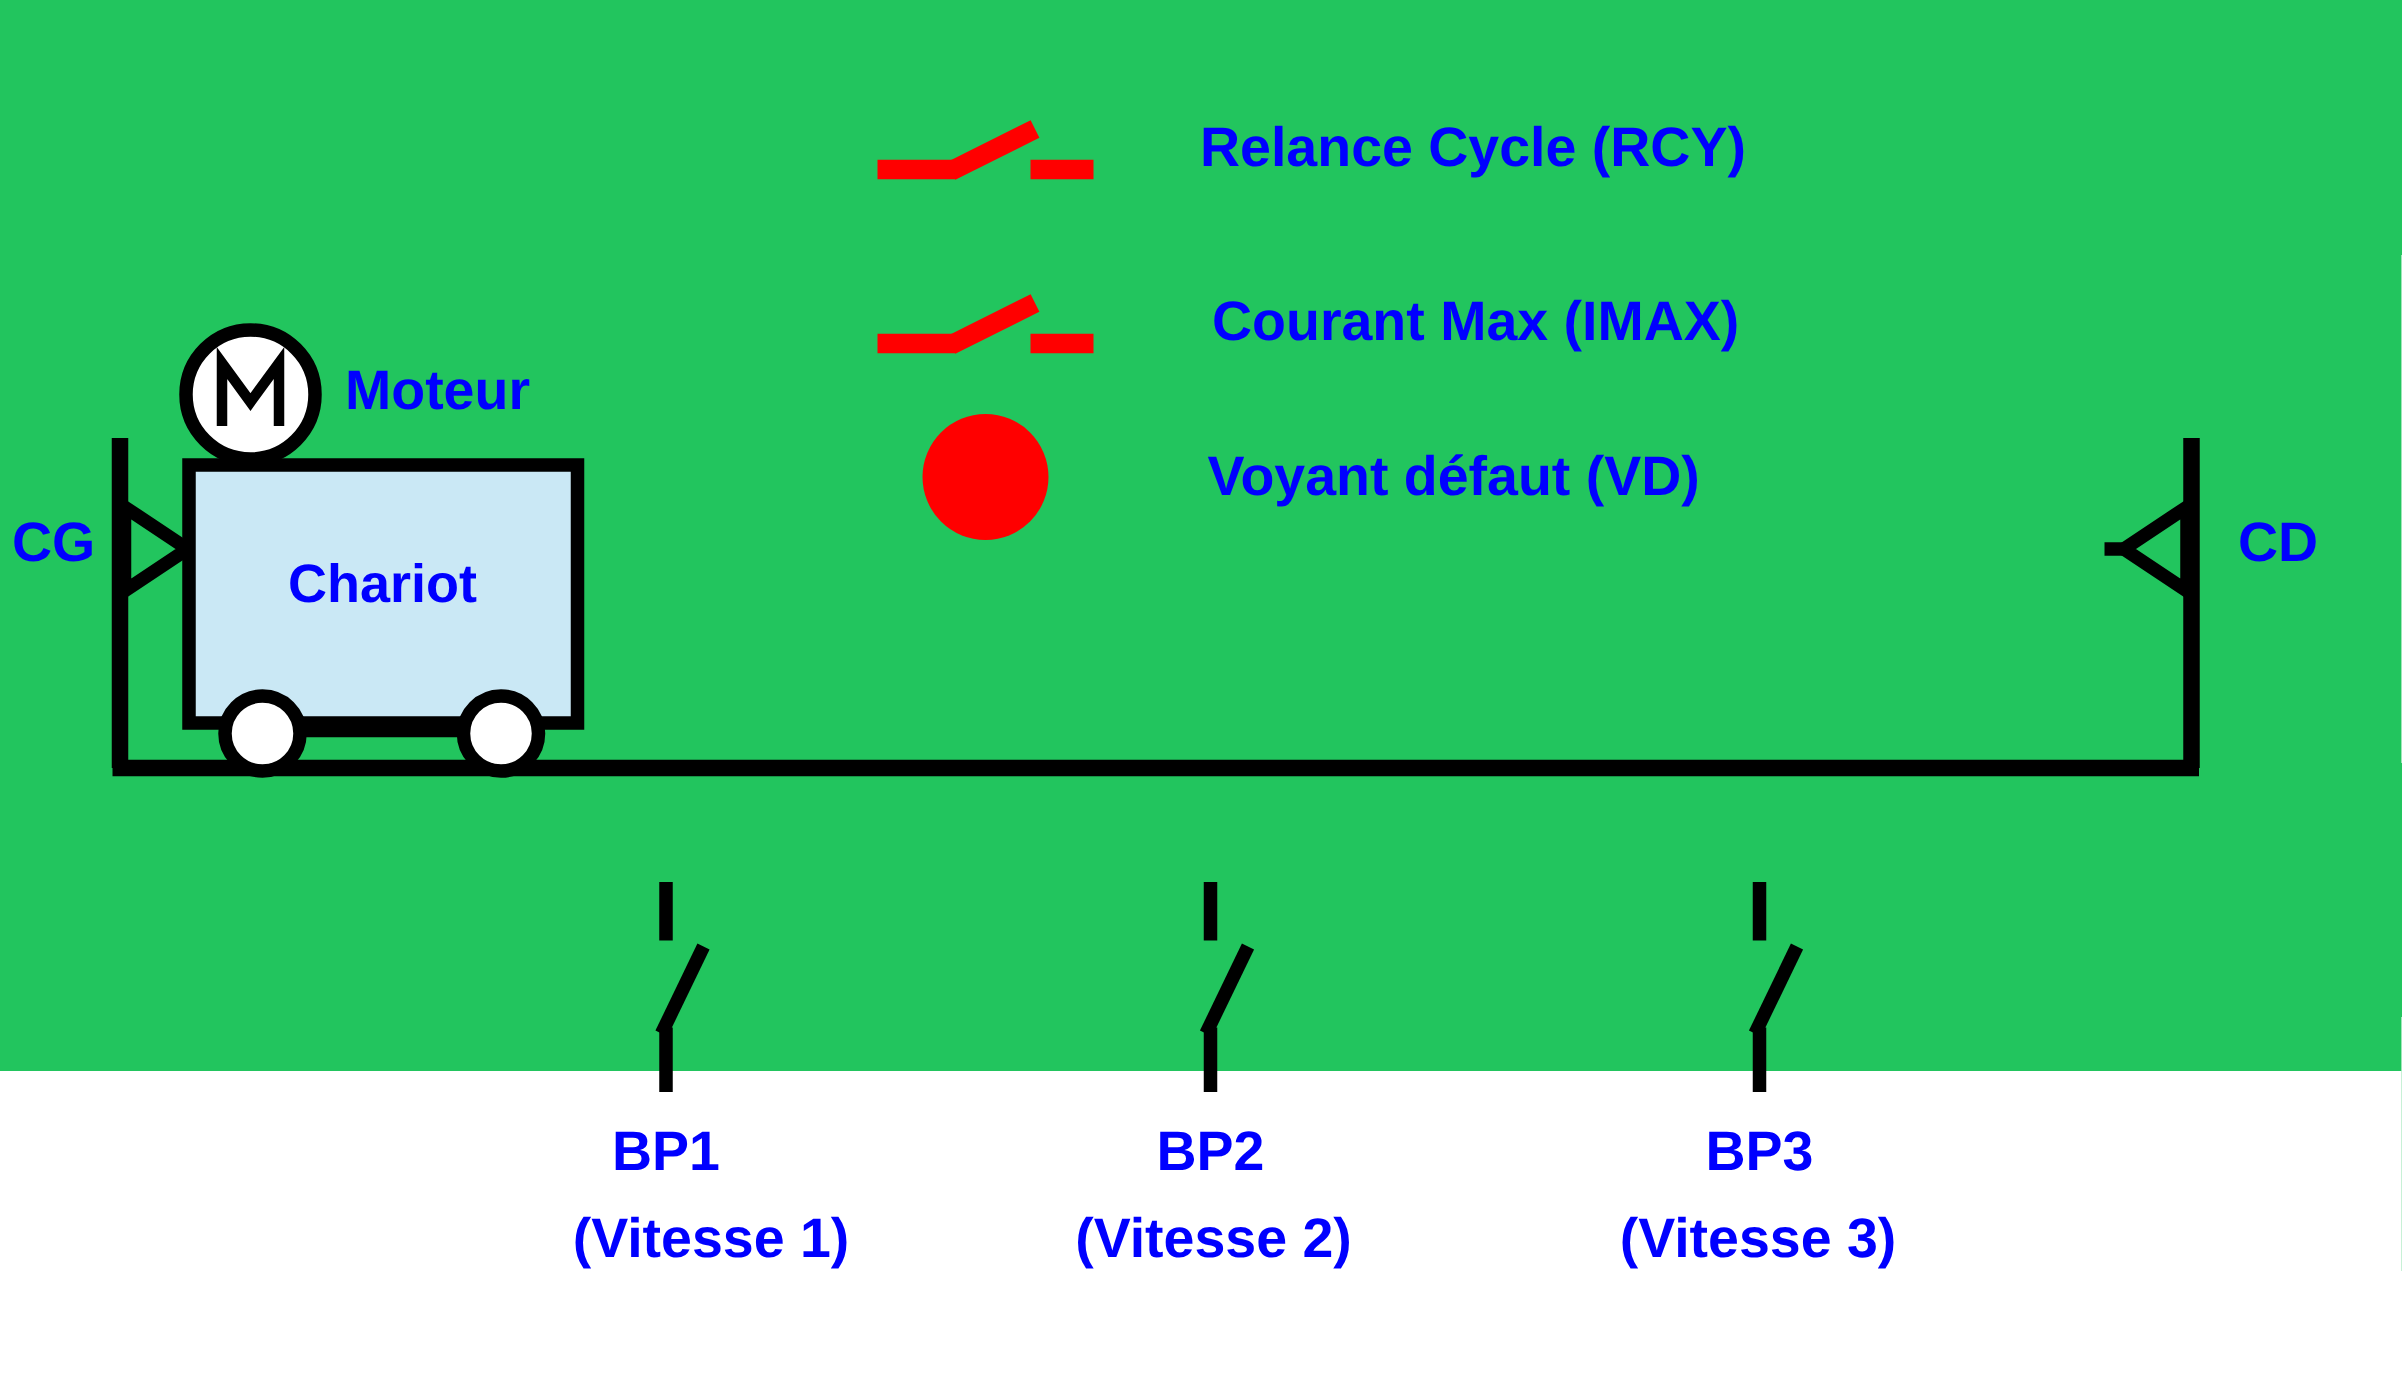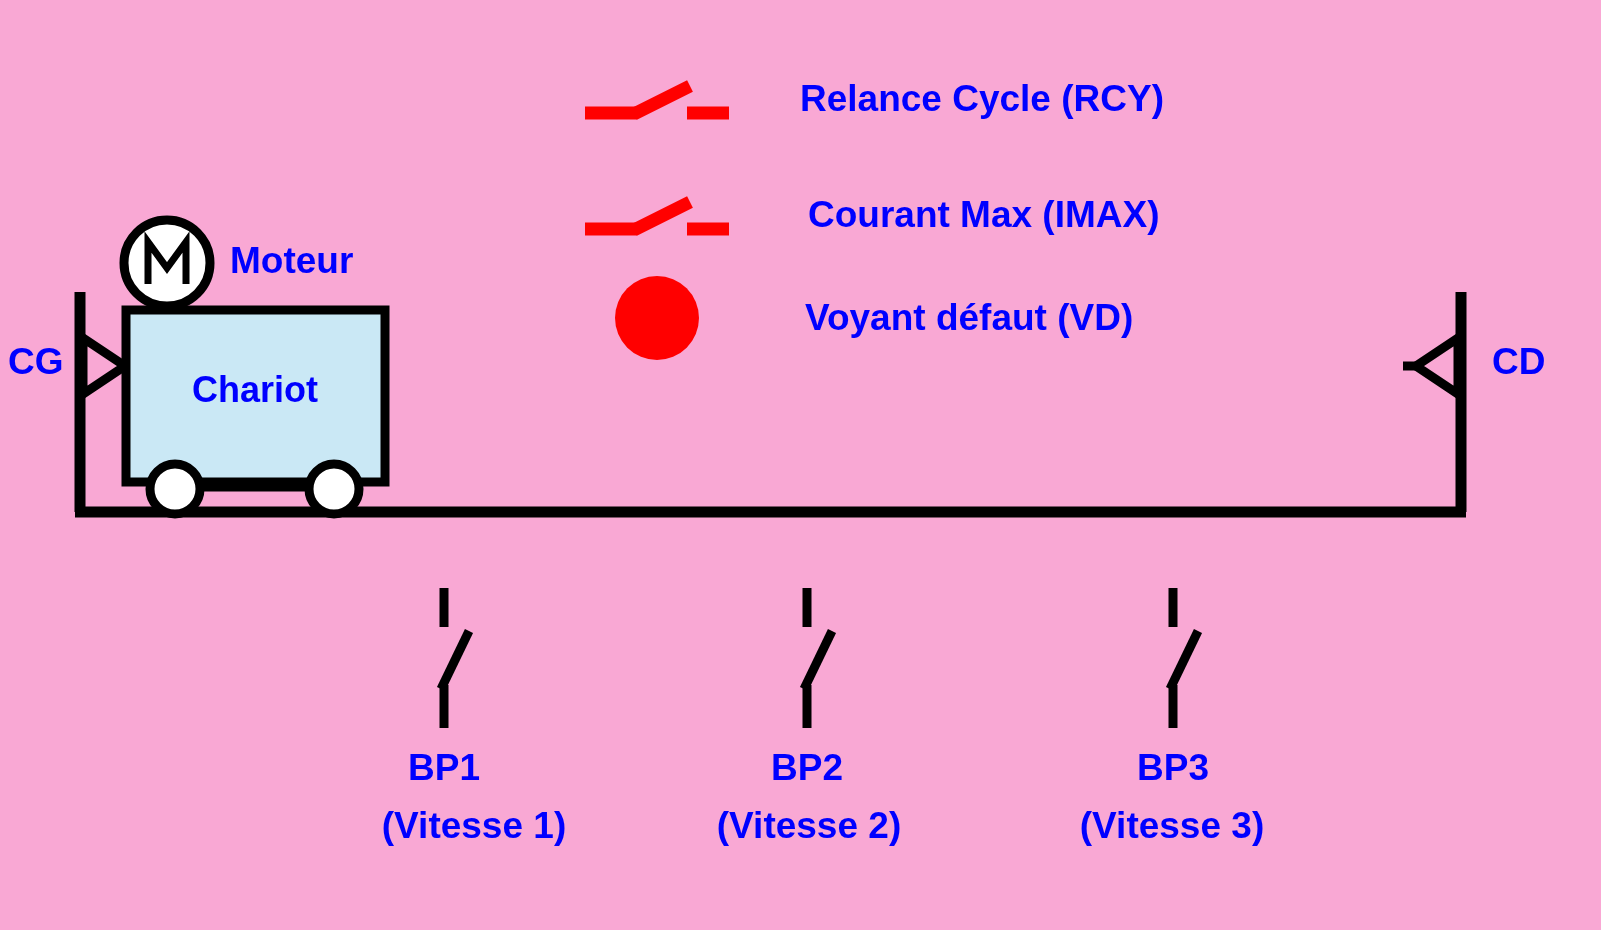--- a/index.html
+++ b/index.html
@@ -10,22 +10,22 @@
   }
   body {
     width: 1601px;
     height: 930px;
     overflow: hidden;
     font-family: "Liberation Sans", sans-serif;
   }
   #diagram-root {
     position: relative;
     width: 1601px;
-    height: 930px;
-    background: #f9a8d4;
+    height: 714px;
+    background: #22c55e;
   }
   svg#scene {
     display: block;
     width: 1601px;
     height: 930px;
   }
   .lbl {
     font-family: "Liberation Sans", sans-serif;
     font-weight: bold;
     fill: #0000FF;

